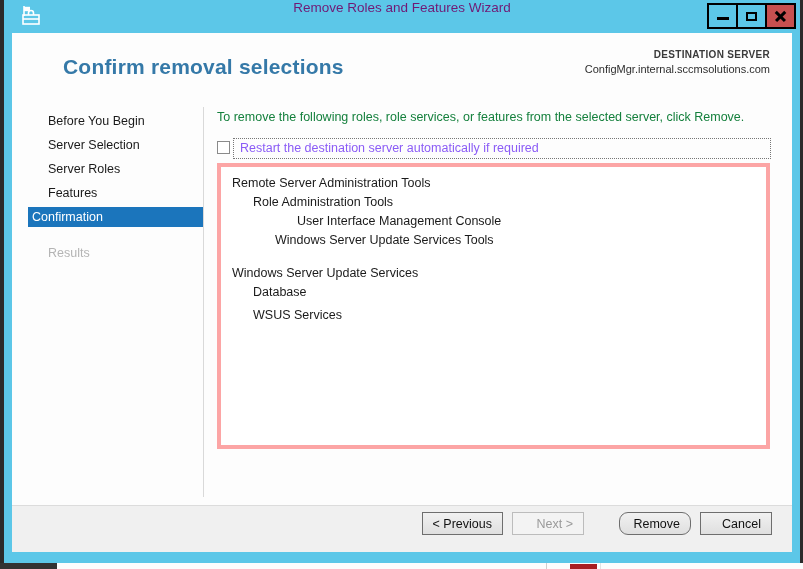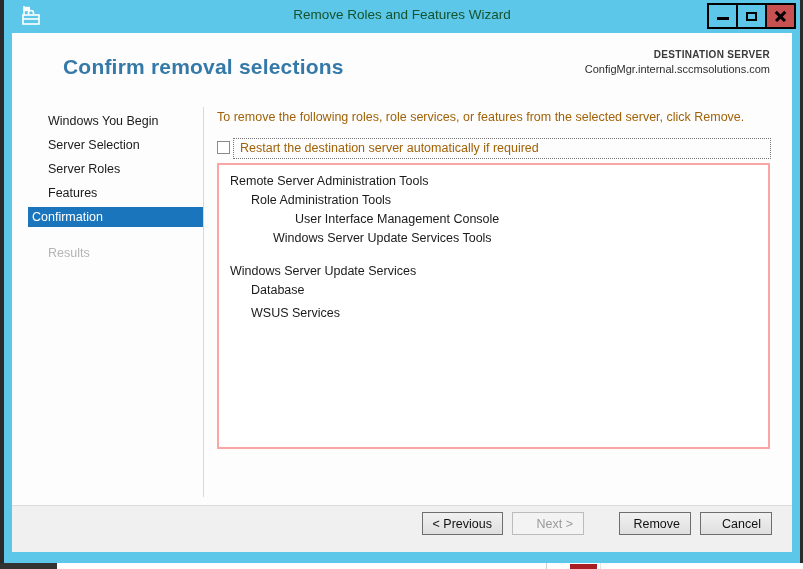--- a/index.html
+++ b/index.html
@@ -18,22 +18,22 @@
   .desktop-line2 { position:absolute; left:600px; bottom:0; width:1px; height:6px; background:#e3e3e3; }
   .desktop-red   { position:absolute; left:570px; bottom:0; width:27px; height:5px; background:#a81e22; }
 
   
   .window {
     position:absolute; left:4px; top:0; width:796px; height:563px;
     background:#5CC7E8;
   }
   .titlebar { position:relative; height:33px; }
   .titlebar-title {
-    position:absolute; left:0; right:0; top:7px; text-align:center;
-    font-size:13.5px; color:#14532d;
+    position:absolute; left:0; right:0; top:0; text-align:center;
+    font-size:13.5px; color:#701a75;
   }
   .app-icon { position:absolute; left:16px; top:5px; width:22px; height:22px; }
   .controls { position:absolute; right:4px; top:3px; display:flex; }
   .ctrl {
     width:31px; height:26px; border:2px solid #000; margin-left:-2px;
     position:relative; background:transparent; cursor:default;
   }
   .ctrl.close { background:#C75050; }
   .glyph-min { position:absolute; left:8px; top:12px; width:12px; height:3px; background:#000; }
   .glyph-max { position:absolute; left:8px; top:7px; width:11px; height:9px; border:2px solid #000; }
@@ -64,33 +64,33 @@
     font-size:12.5px; color:#1a1a1a; cursor:default; white-space:nowrap;
   }
   .nav-item.active {
     margin-left:16px; padding-left:4px; width:175px;
     background:#1B75BC; color:#fff;
   }
   .nav-item.disabled { color:#b4b4b4;margin-top:16px; }
 
   
   .main { position:absolute; left:205px; top:72px; right:0; bottom:35px; }
-  .instruction { position:absolute; left:0; top:5px; font-size:12.5px; color:#a16207; }
+  .instruction { position:absolute; left:0; top:5px; font-size:12.5px; color:#15803d; }
   .restart-row { position:absolute; left:0; top:33px; display:flex; align-items:flex-start; }
   .checkbox {
     width:13px; height:13px; border:1px solid #8a8a8a; background:#fff; margin-top:3px;
     flex:0 0 auto;
   }
   .focus-rect {
     margin-left:3px; width:538px; border:1px dotted #767676;
-    padding:1px 6px 2px 6px; font-size:12.5px; color:#a16207; line-height:16px;
+    padding:1px 6px 2px 6px; font-size:12.5px; color:#8b5cf6; line-height:16px;
   }
   .listbox {
     position:absolute; left:0; top:58px; width:553px; height:286px;
-    background:#fff; border:2px solid #fca5a5; padding-top:7px; overflow:hidden;
+    background:#fff; border:4px solid #fca5a5; padding-top:7px; overflow:hidden;
   }
   .tree-row { height:19px; line-height:19px; font-size:12.5px; color:#1a1a1a; white-space:nowrap; }
   .indent-0 { padding-left:11px; }
   .indent-1 { padding-left:32px; }
   .indent-2 { padding-left:54px; }
   .indent-3 { padding-left:76px; }
   .gap    { margin-top:14px; }
   .gap-sm { margin-top:4px; }
 
   
@@ -99,21 +99,21 @@
     background:#f0f0f0; border-top:1px solid #dcdcdc;
   }
   .buttons { position:absolute; right:20px; top:6px; display:flex; }
   .btn {
     height:23px; min-width:72px; padding:0 10px;
     border:1px solid #6e6e6e; background:linear-gradient(#f1f1f1,#dfdfdf);
     font-family:"Liberation Sans","DejaVu Sans",sans-serif;
     font-size:12.5px; color:#111; line-height:20px; cursor:default;
   }
   .btn + .btn { margin-left:9px;text-align:right; }
-  .btn.space-before { margin-left:35px; }
+  .btn.space-before { margin-left:35px;border-radius:9px; }
   .btn:disabled, .btn.disabled {
     border-color:#bcbcbc; background:#f3f3f3; color:#9a9a9a;
   }
 </style>
 </head>
 <body>
 
 <div class="desktop-strip"></div>
 <div class="desktop-dark"></div>
 <div class="desktop-line1"></div>
@@ -151,21 +151,21 @@
 
   <div class="client">
 
     <div class="page-title">Confirm removal selections</div>
     <div class="dest">
       <div class="dest-label">DESTINATION SERVER</div>
       <div class="dest-value">ConfigMgr.internal.sccmsolutions.com</div>
     </div>
 
     <div class="nav">
-      <div class="nav-item">Windows You Begin</div>
+      <div class="nav-item">Before You Begin</div>
       <div class="nav-item">Server Selection</div>
       <div class="nav-item">Server Roles</div>
       <div class="nav-item">Features</div>
       <div class="nav-item active">Confirmation</div>
       <div class="nav-item disabled">Results</div>
     </div>
     <div class="nav-sep"></div>
 
     <div class="main">
       <div class="instruction">To remove the following roles, role services, or features from the selected server, click Remove.</div>

